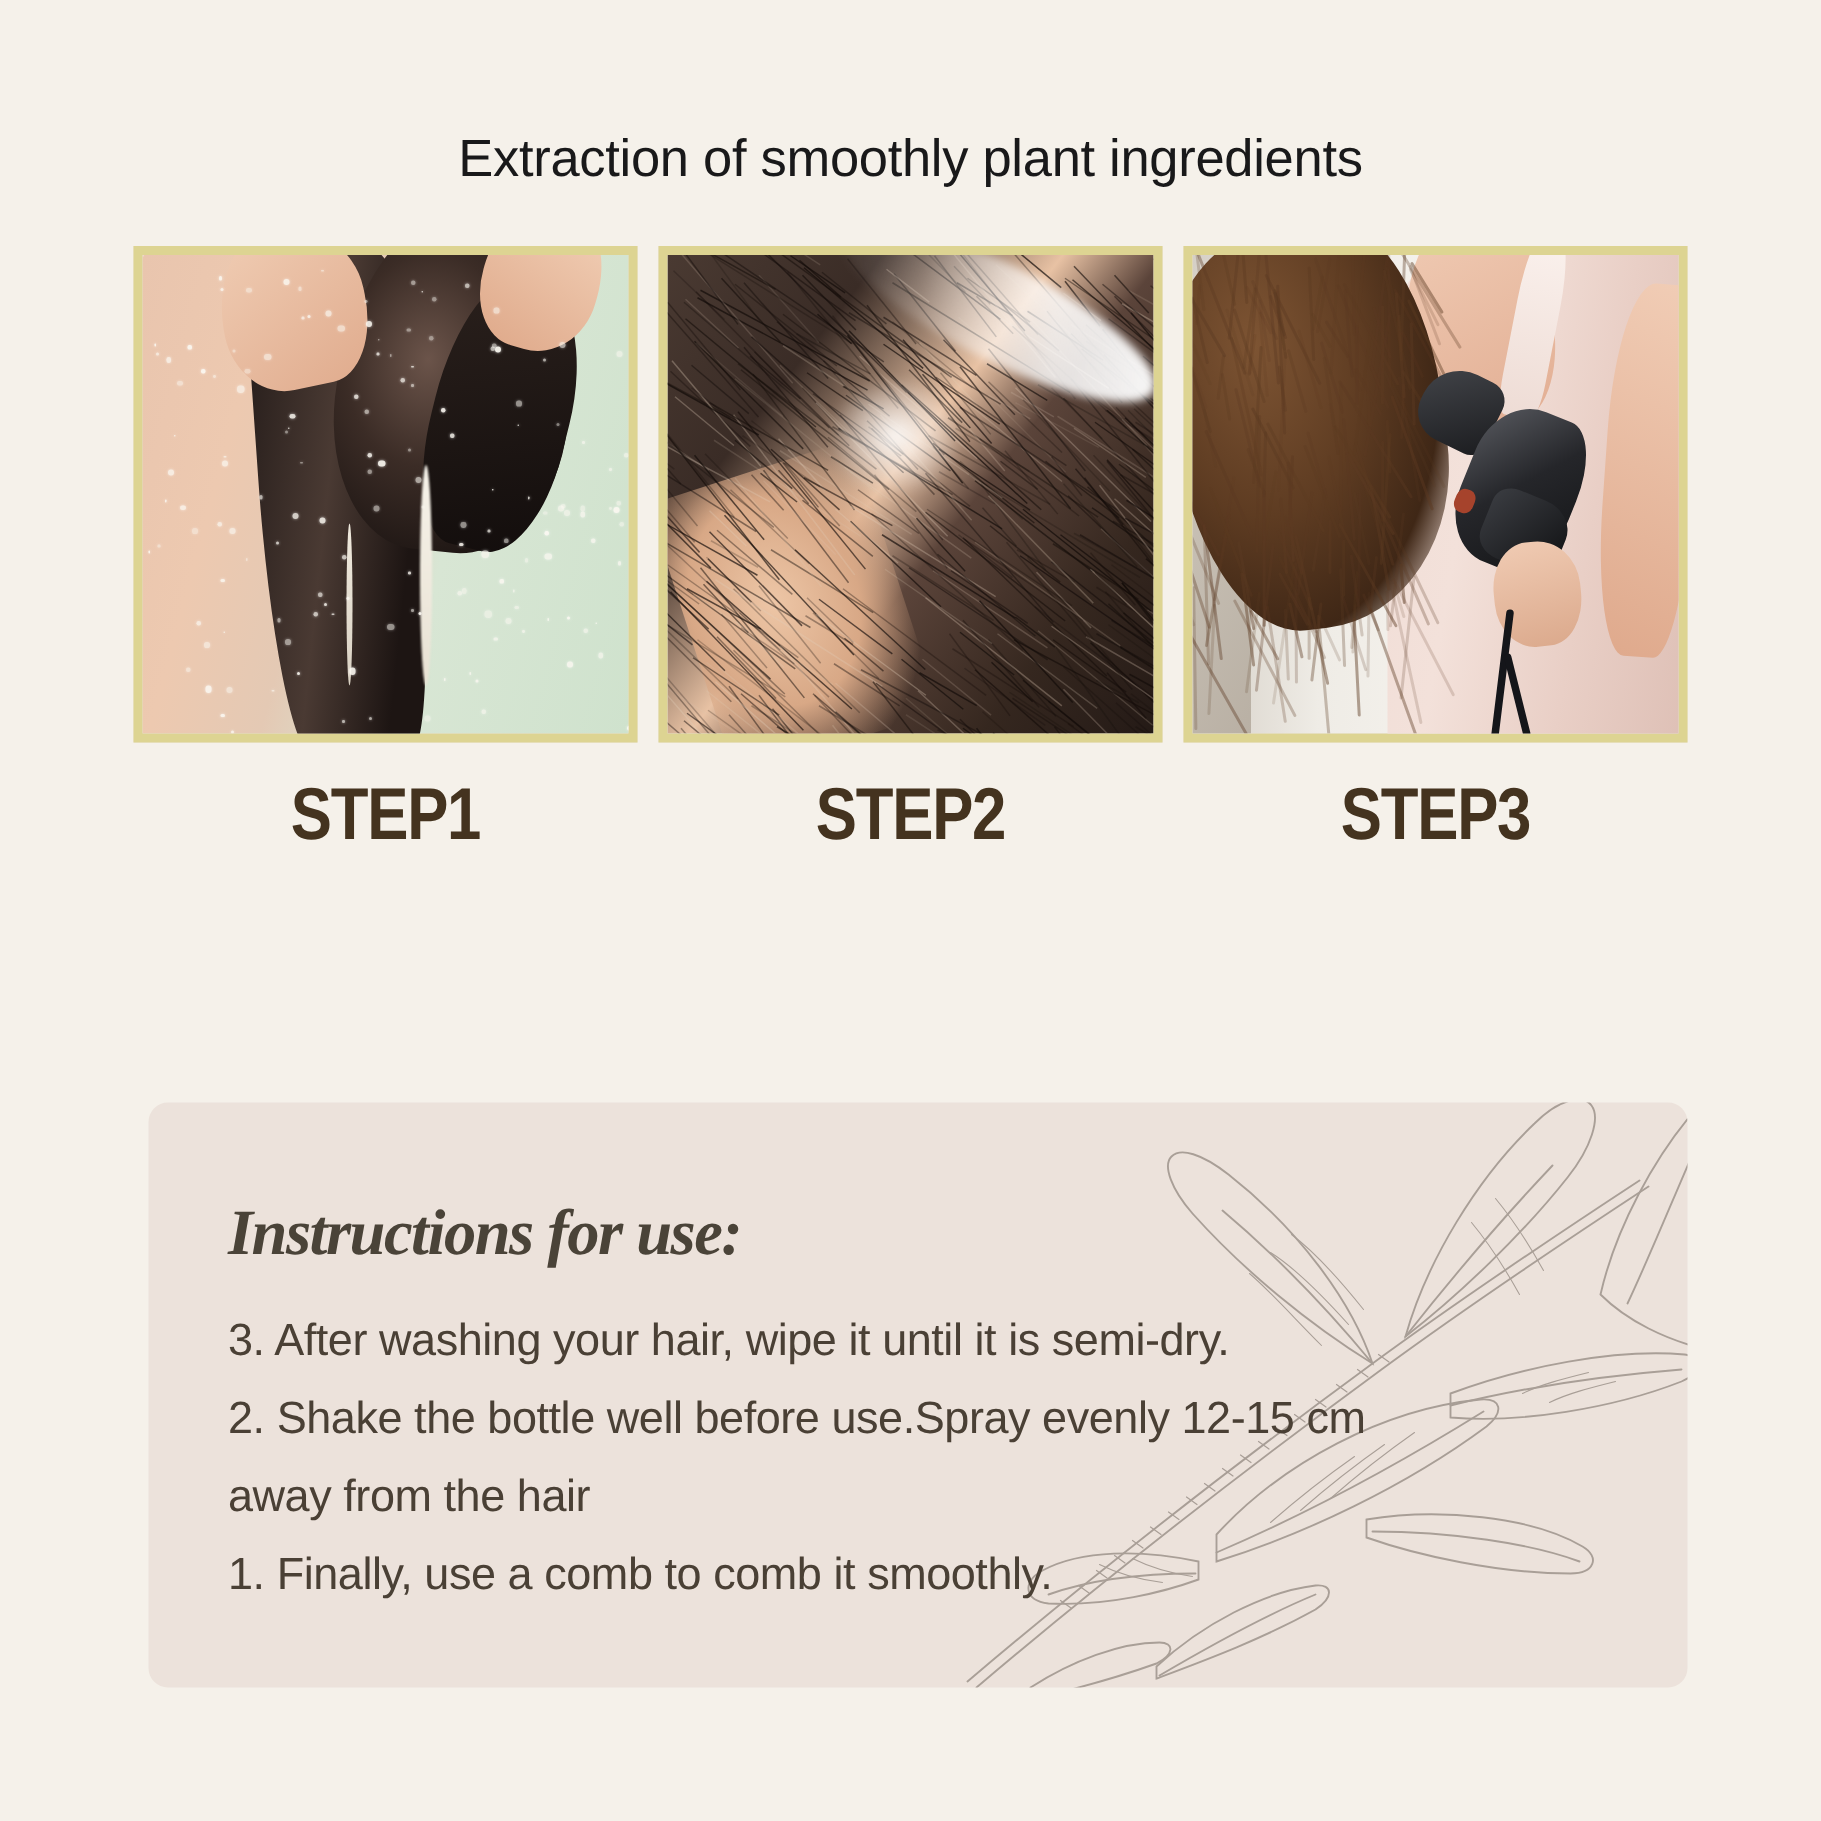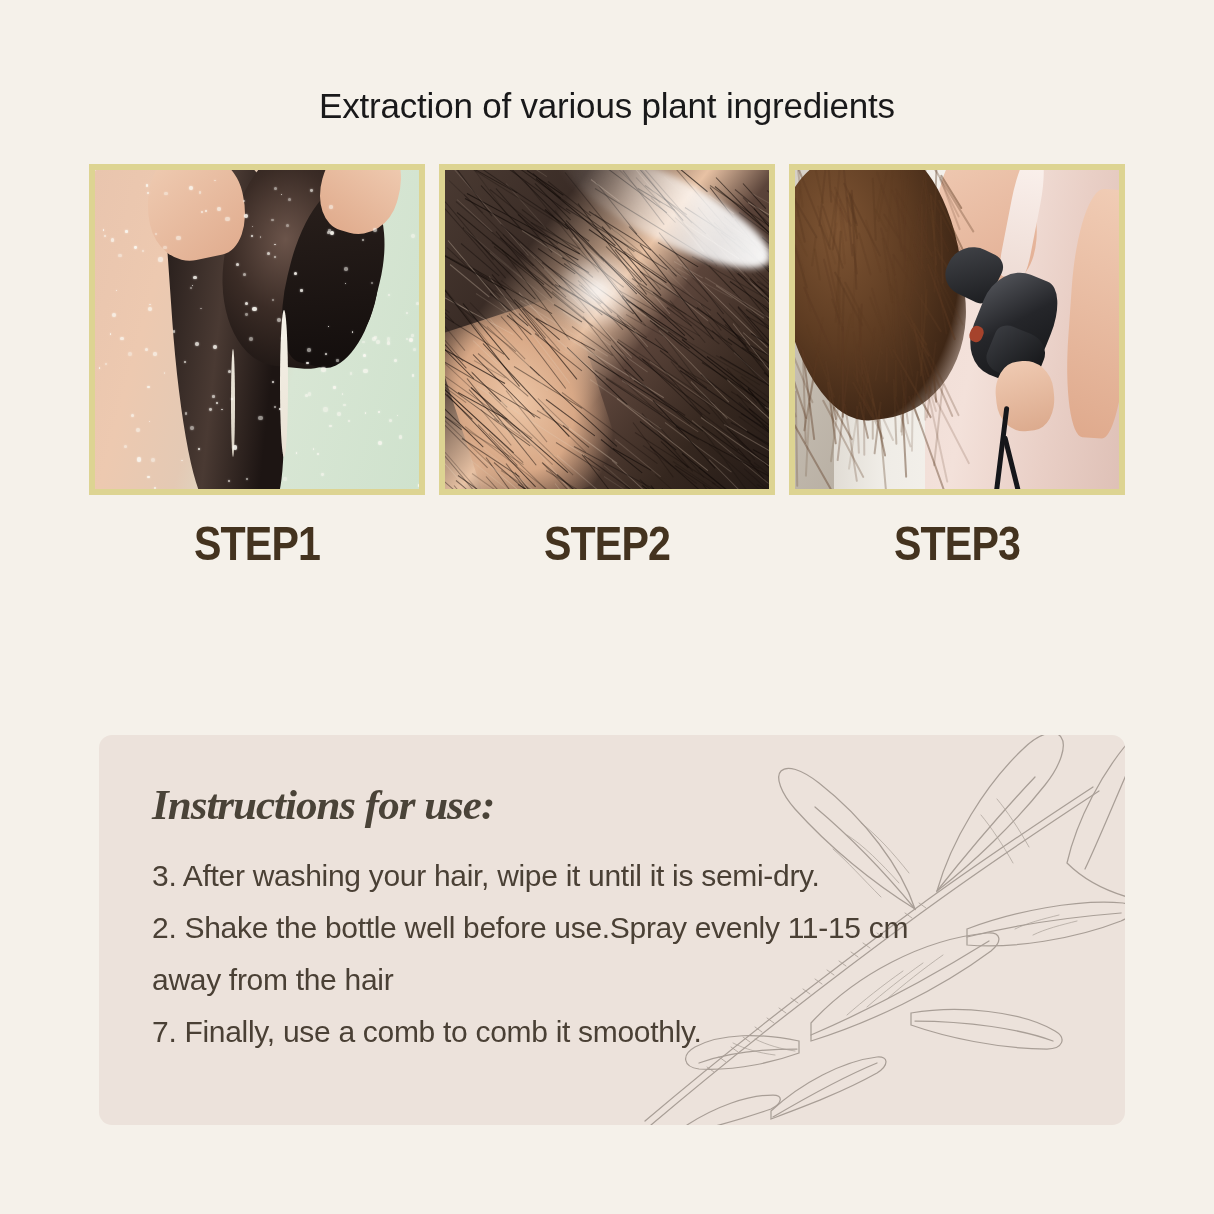--- a/index.html
+++ b/index.html
@@ -244,21 +244,21 @@
     overflow:hidden;
   }
   .panel-art {
     position:absolute; right:-10px; top:-12px;
     width:520px; height:410px;
     opacity:.82;
     pointer-events:none;
   }
   .panel-inner {
     position:relative;
-    padding:48px 0 0 53px;
+    padding:66px 0 0 53px;
   }
   .script-heading {
     font-family:"Liberation Serif", serif;
     font-style:italic;
     font-weight:700;
     font-size:43px;
     color:#4a4338;
     letter-spacing:-1px;
     line-height:1;
   }
@@ -270,21 +270,21 @@
     color:#4a4035;
     line-height:1.73;
     letter-spacing:-0.3px;
     white-space:nowrap;
   }
 </style>
 </head>
 <body>
 
 <div class="header">
-  <div class="subtitle">Extraction of various plant ingredients</div>
+  <div class="subtitle">Extraction of smoothly plant ingredients</div>
 </div>
 
 <div class="steps">
 
   <div class="step">
     <div class="photo-frame">
       <div class="photo">
         <div class="p1-bg"></div>
         <div class="p1-hair-a"></div>
         <div class="p1-hair-b"></div>
@@ -1160,18 +1160,18 @@
       <path d="M72 402 C100 384 132 372 158 372 C168 372 168 380 156 386
                C128 396 98 404 72 410 Z"></path>
     </g>
   </svg>
 
   <div class="panel-inner">
     <div class="script-heading">Instructions for use:</div>
 
     <div class="instr-list">
       <div class="instr-line">3. After washing your hair, wipe it until it is semi-dry.</div>
-      <div class="instr-line">2. Shake the bottle well before use.Spray evenly 11-15 cm</div>
+      <div class="instr-line">2. Shake the bottle well before use.Spray evenly 12-15 cm</div>
       <div class="instr-line">away from the hair</div>
-      <div class="instr-line">7. Finally, use a comb to comb it smoothly.</div>
+      <div class="instr-line">1. Finally, use a comb to comb it smoothly.</div>
     </div>
   </div>
 </div>
 
 </body></html>

